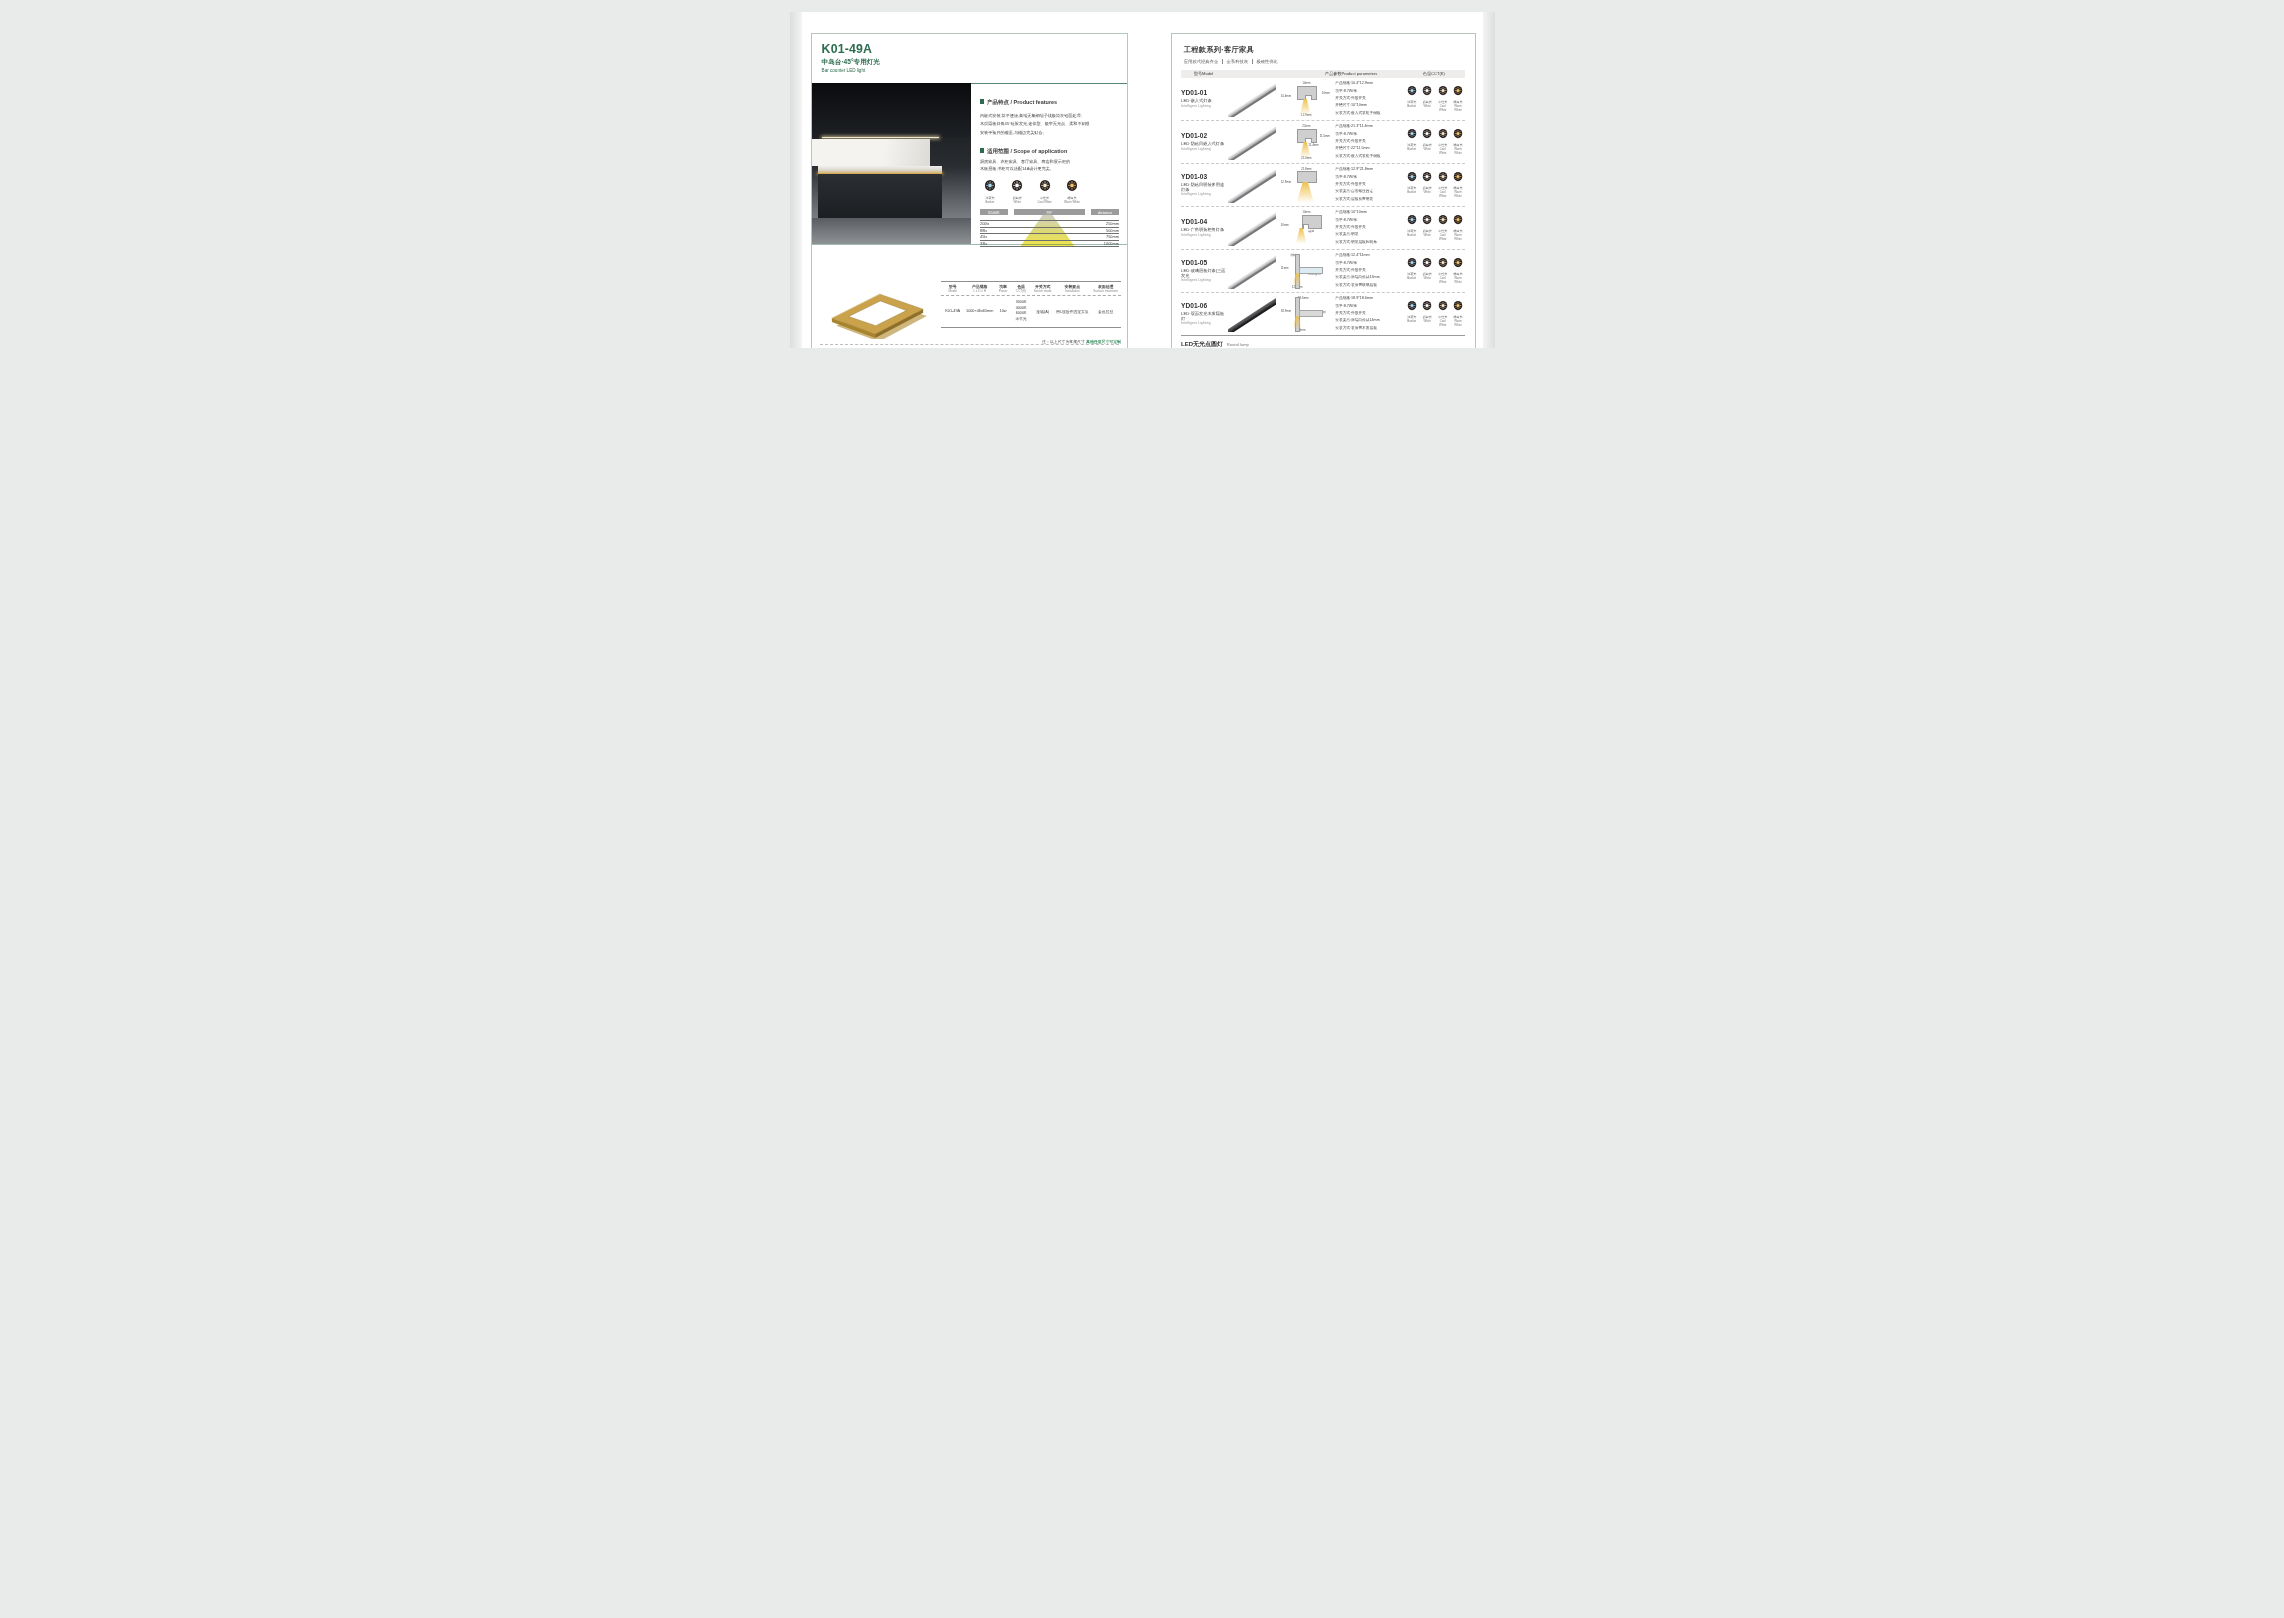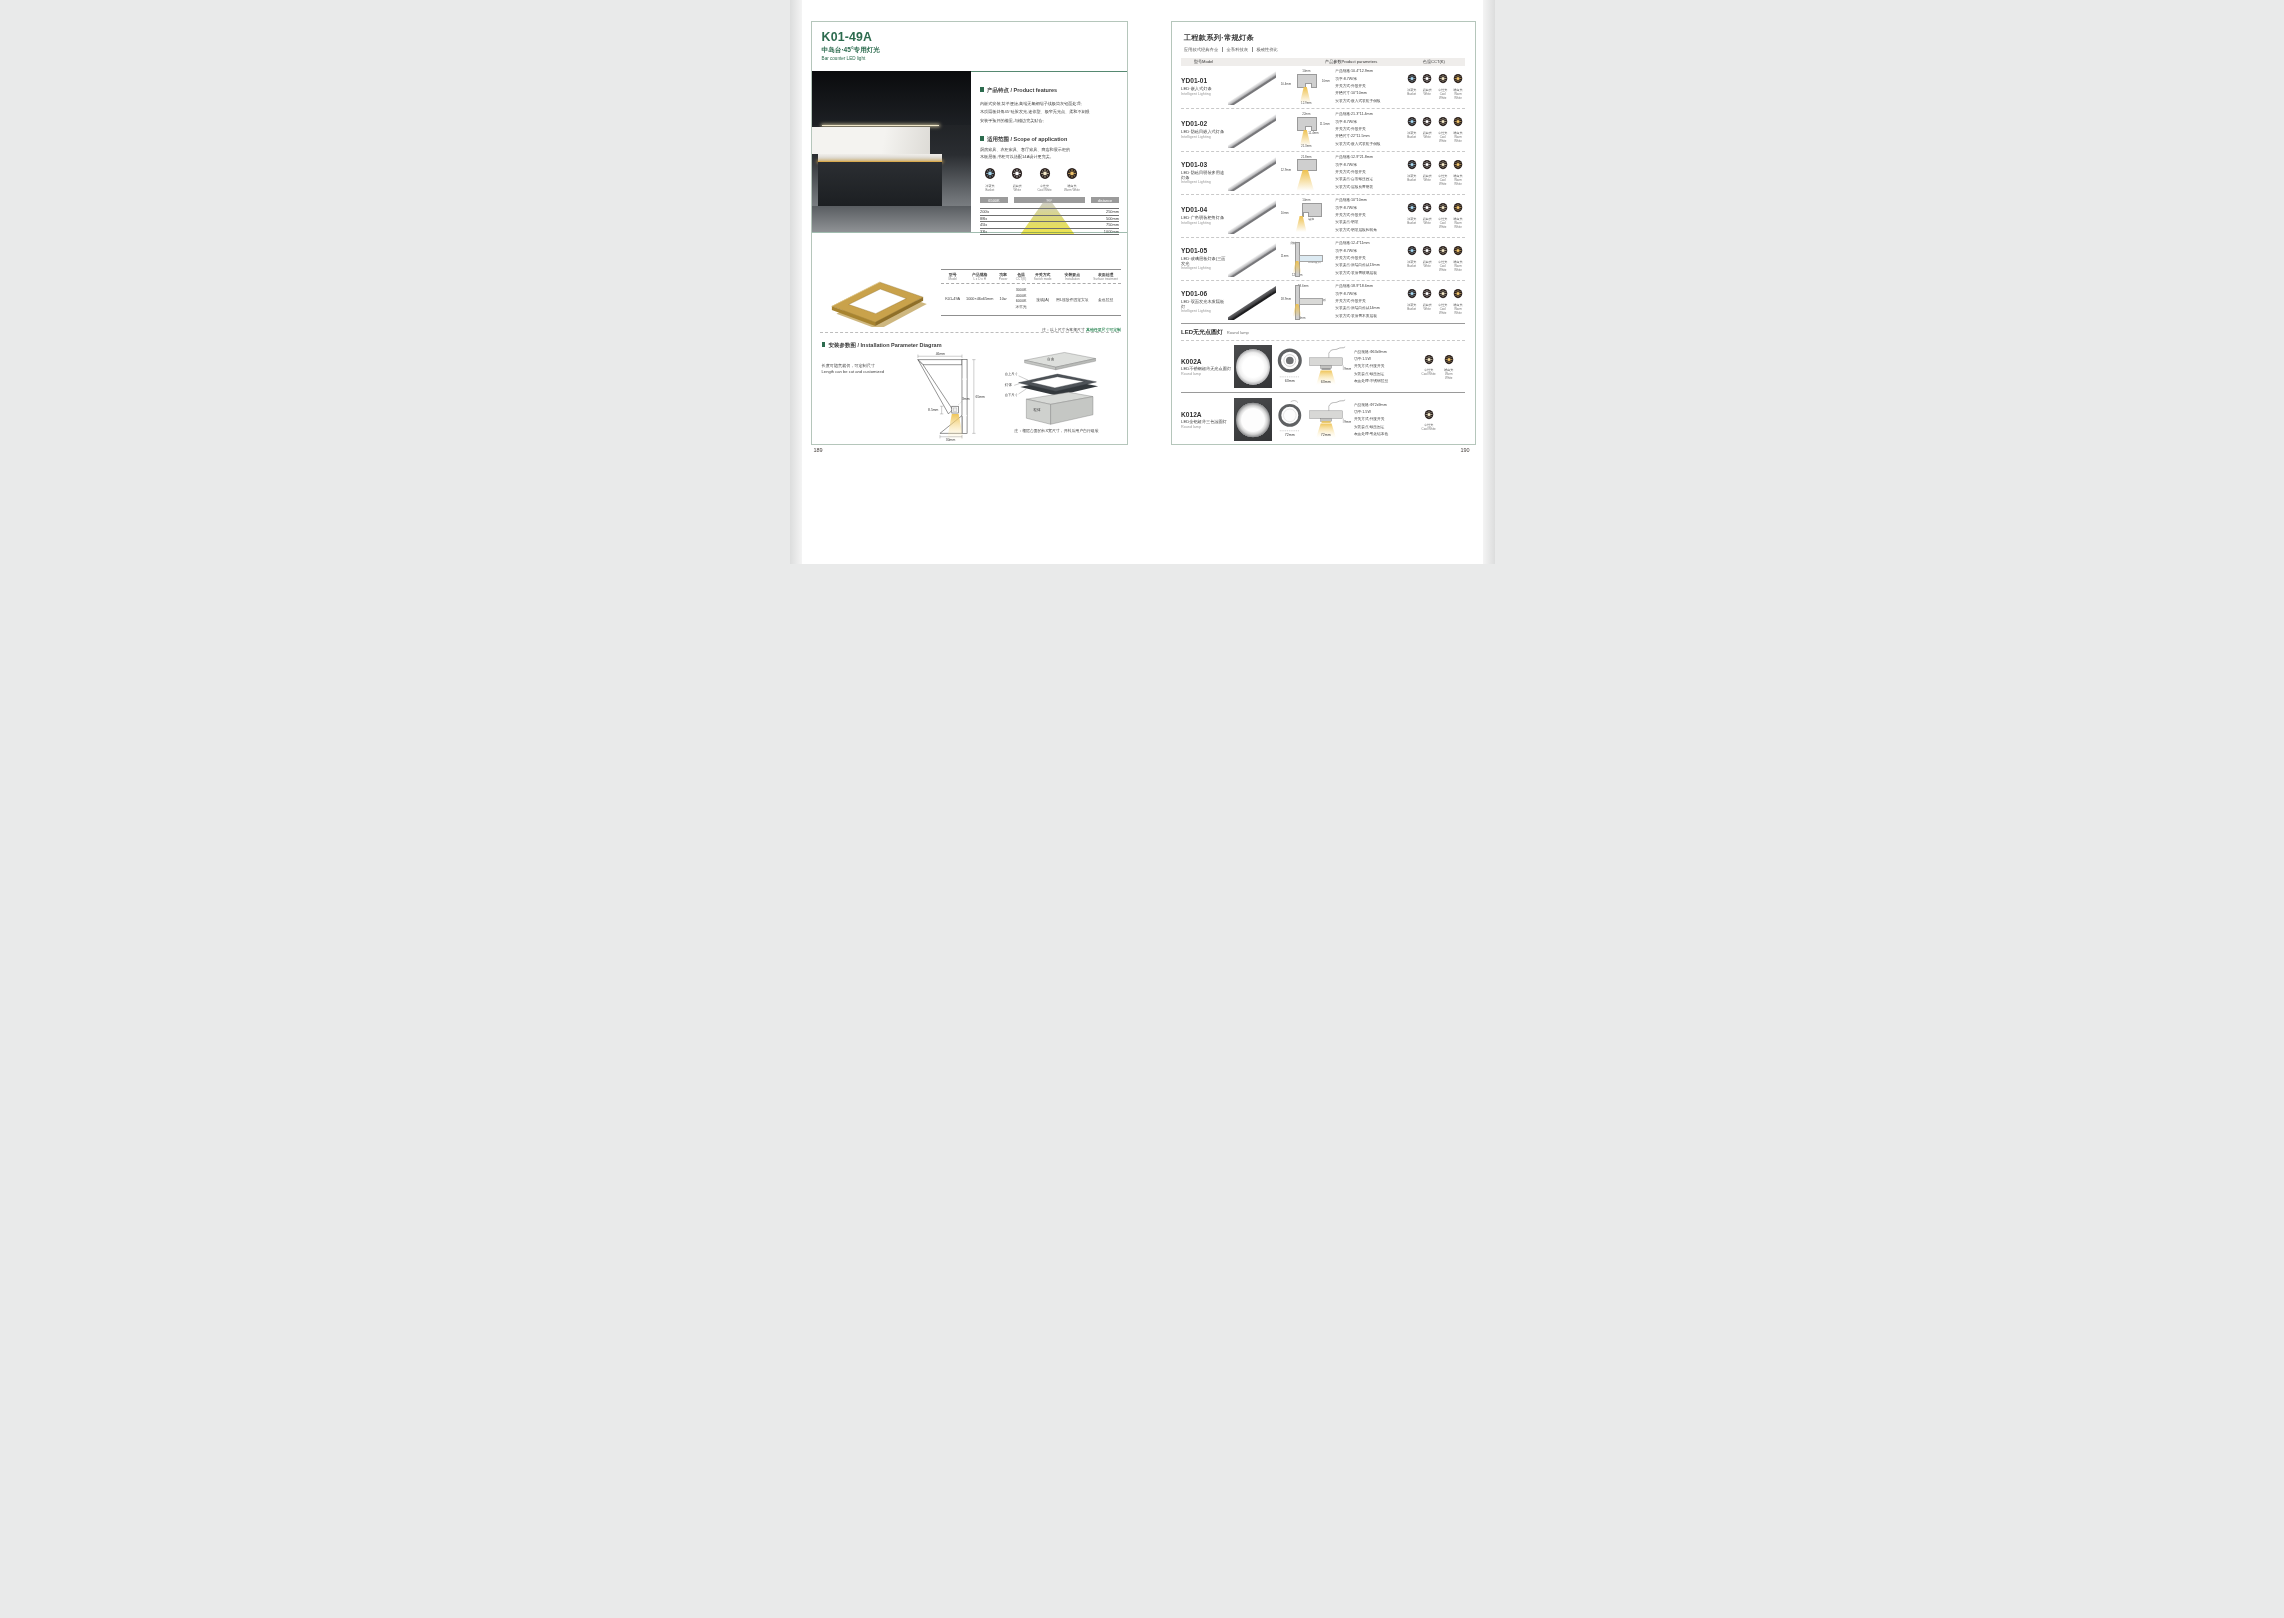--- a/index.html
+++ b/index.html
@@ -1,16 +1,16 @@
 <!DOCTYPE html>
 <html style="font-size:7.3px"><head>
 <meta charset="utf-8">
 <style>
   html,body{margin:0;padding:0;background:#e9eaea;font-family:"Liberation Sans","DejaVu Sans",sans-serif;}
-  .canvas{position:relative;width:705px;height:564px;background:#fff;margin:0 auto;overflow:hidden;}
+  .canvas{position:relative;width:705px;height:336px;background:#fff;margin:12px auto;overflow:hidden;}
   .edge{position:absolute;top:0;bottom:0;width:12px;background:linear-gradient(90deg,#dcdddd,#f4f4f4);}
   .edge.l{left:0}.edge.r{right:0;transform:scaleX(-1)}
   .card{position:absolute;background:#fff;border:0.5px solid #b5c6bb;}
   .card.left{left:21.5px;top:20.6px;width:315px;height:422px;}
   .card.right{left:381px;top:20.6px;width:303px;height:422px;}
   .pageno{position:absolute;font-size:5.5px;color:#4a4440;}
   .abs{position:absolute;}
   
   .l-model{font-size:12.3px;font-weight:bold;color:#2c6b4e;letter-spacing:0.2px;}
   .l-cn{font-size:6.6px;font-weight:bold;color:#2c6b4e;margin-top:2.3px;}
@@ -359,21 +359,21 @@
         <text x="2" y="60" font-size="7.5">台上尺寸</text>
         <text x="2" y="86">灯体</text>
         <text x="2" y="108" font-size="7.5">台下尺寸</text>
         <text x="68" y="144">柜体</text>
       </g>
     </svg>
     <div class="abs dia-note" style="left:176px;top:406px;width:137px;text-align:center;">注：根据台面的长X宽尺寸，开料后用户自行组装</div>
   </div>
 
   <div class="card right">
-    <div class="abs r-title" style="left:12.3px;top:11px;">工程款系列·常规灯条</div>
+    <div class="abs r-title" style="left:12.3px;top:11px;">工程款系列·客厅家具</div>
     <div class="abs r-sub" style="left:12.3px;top:25px;">
       <span>应用款式经典齐全</span>
         <span>全系科技灰</span>
         <span>极致性价比</span>
     </div>
     <div class="hbar">
       <span style="left:12.8px;">型号Model</span>
       <span style="left:144px;">产品参数Product parameters</span>
       <span style="right:20px;">色温CCT(K)</span>
     </div>

